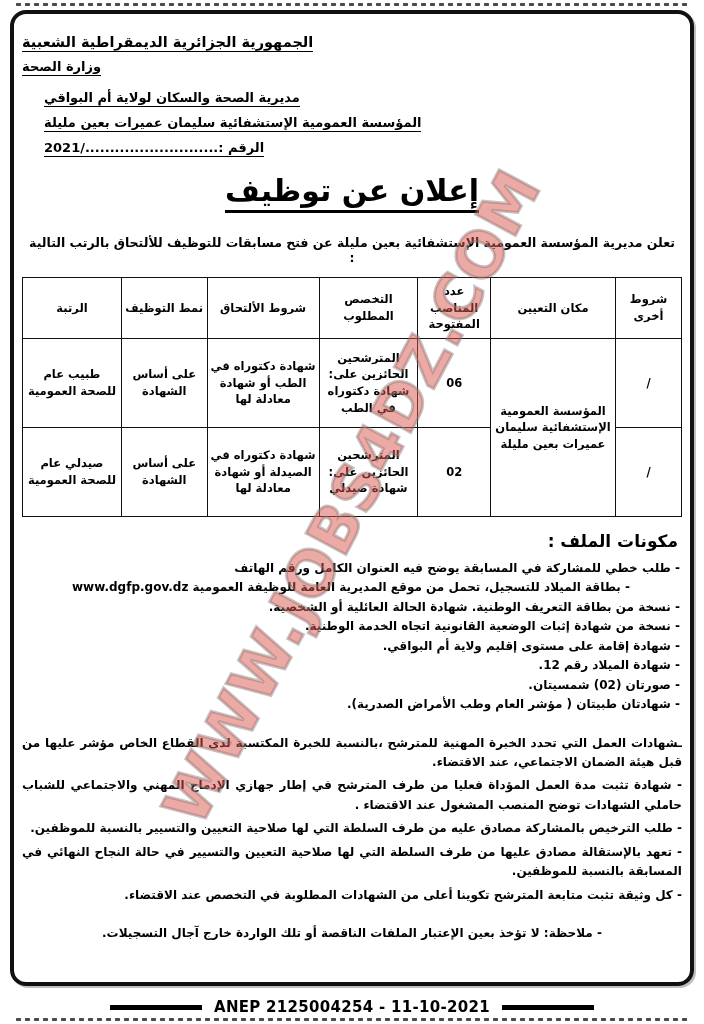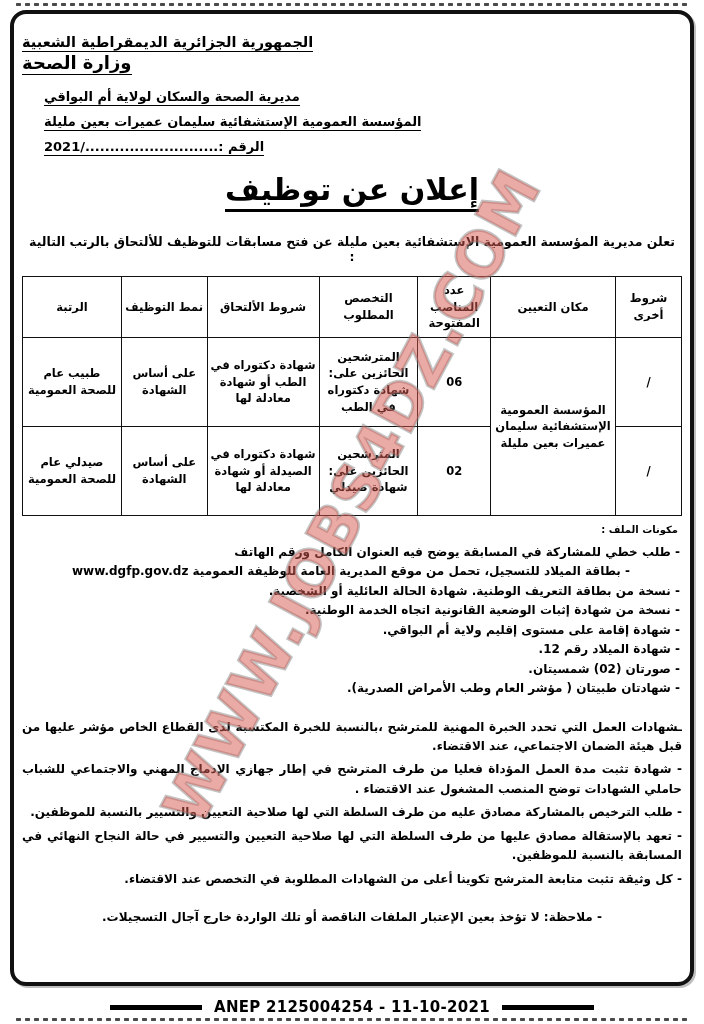--- a/index.html
+++ b/index.html
@@ -77,21 +77,21 @@
 
   
   .hdr-center { text-align: left; }
   .u {
     display: inline-block;
     border-bottom: 1.6px solid #000;
     padding-bottom: 1px;
     font-weight: bold;
   }
   .rep { font-size: 14.5px; margin-top: 12px; }
-  .min { font-size: 18px; }
+  .min { font-size: 13px; margin-top: 7px; }
 
   .hdr-right {
     text-align: left;
     direction: rtl;
     margin-top: 14px;
     padding-left: 22px;
   }
   .hdr-right .ln { font-size: 13px; margin-bottom: 8px; }
 
   
@@ -135,22 +135,22 @@
   .c-mode    { width: 13%; }
   .c-cond    { width: 17%; }
   .c-spec    { width: 15%; }
   .c-count   { width: 11%; }
   .c-place   { width: 19%; }
   .c-other   { width: 10%; }
   .num { font-size: 13px; }
 
   
   .sect-title {
-    margin-top: 8px;
-    font-size: 10px;
+    margin-top: 14px;
+    font-size: 17px;
     font-weight: bold;
     text-align: right;
     padding-right: 4px;
   }
   ul.docs {
     list-style: none;
     margin: 8px 0 0 0;
     padding: 0;
   }
   ul.docs li {

